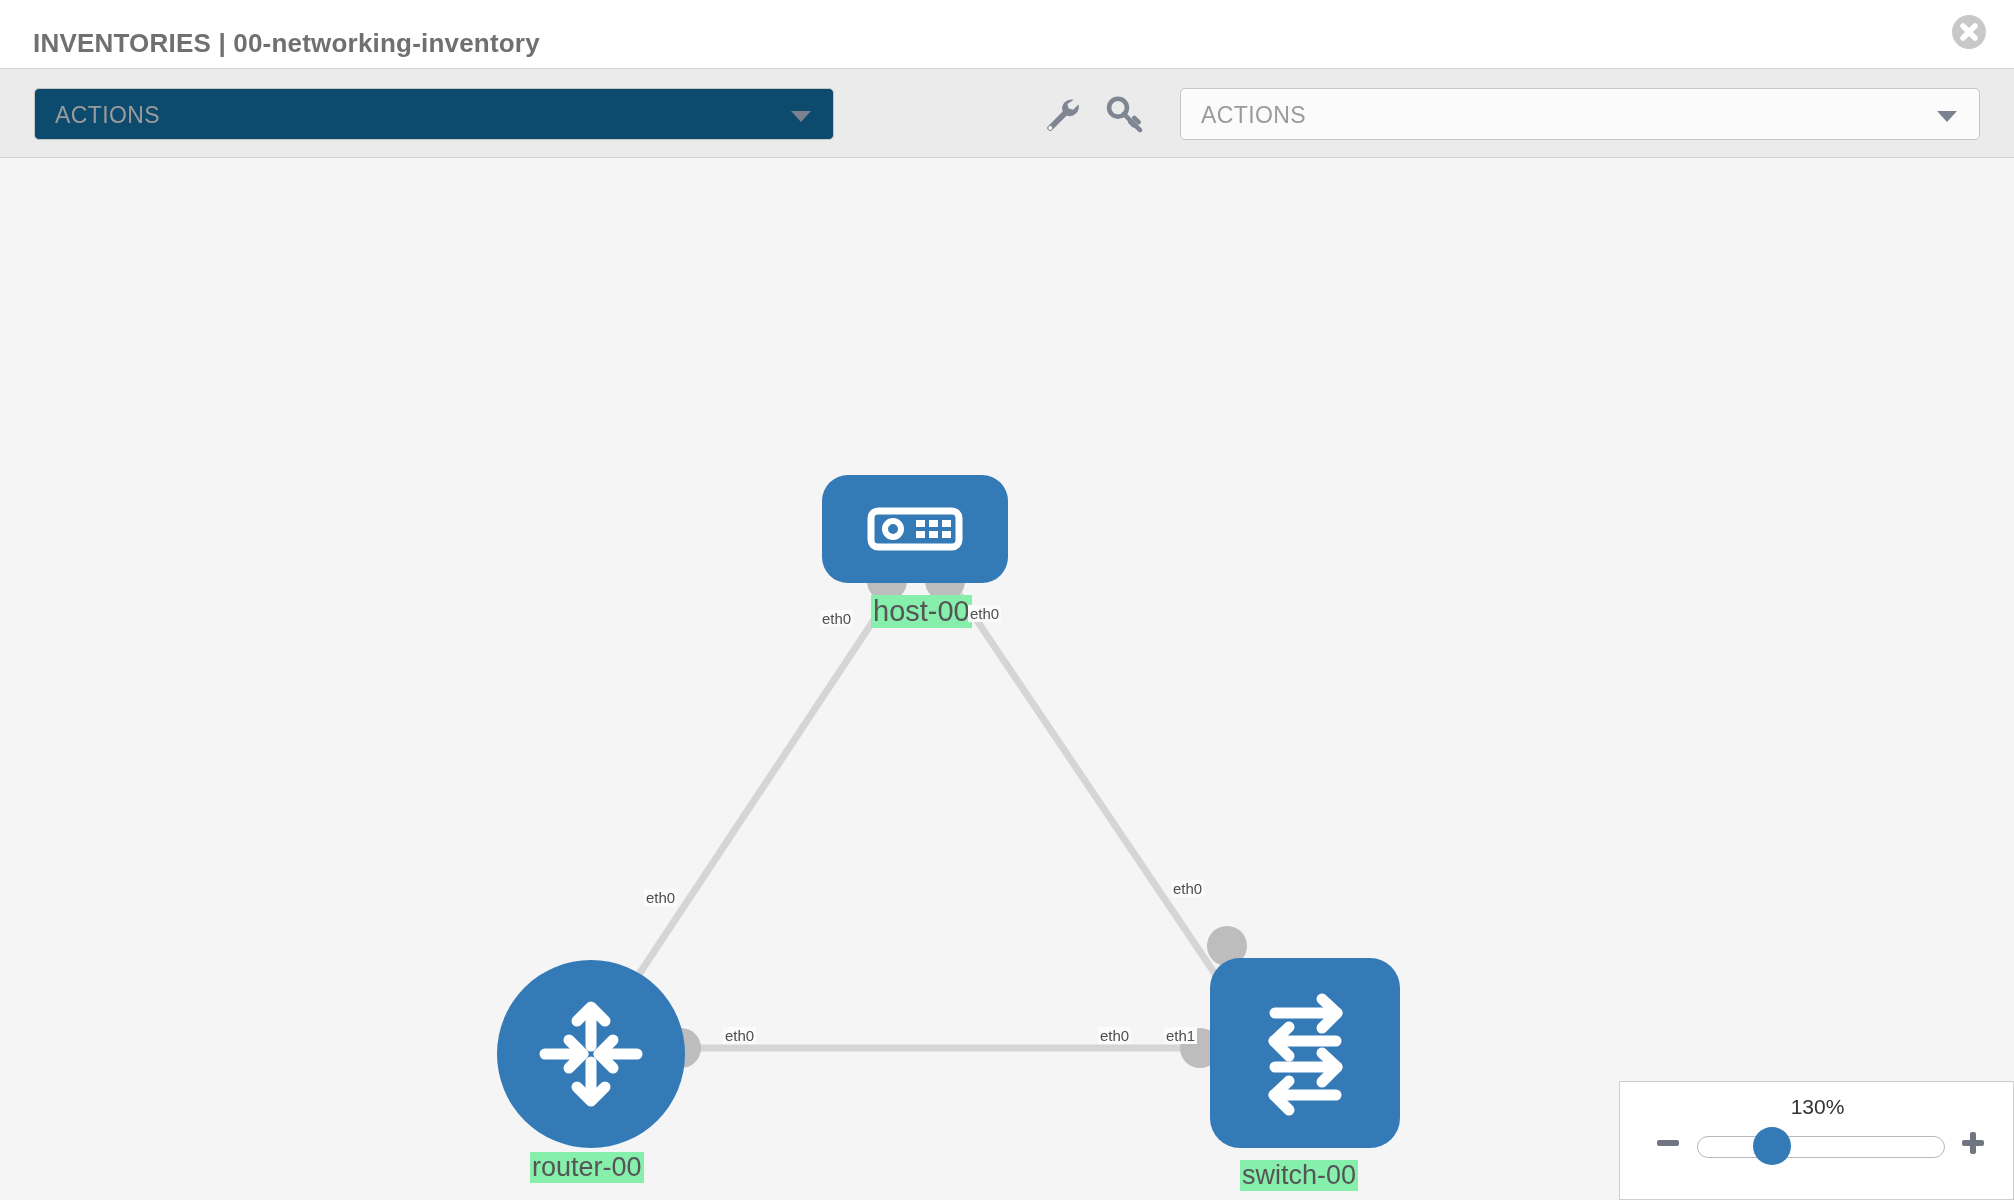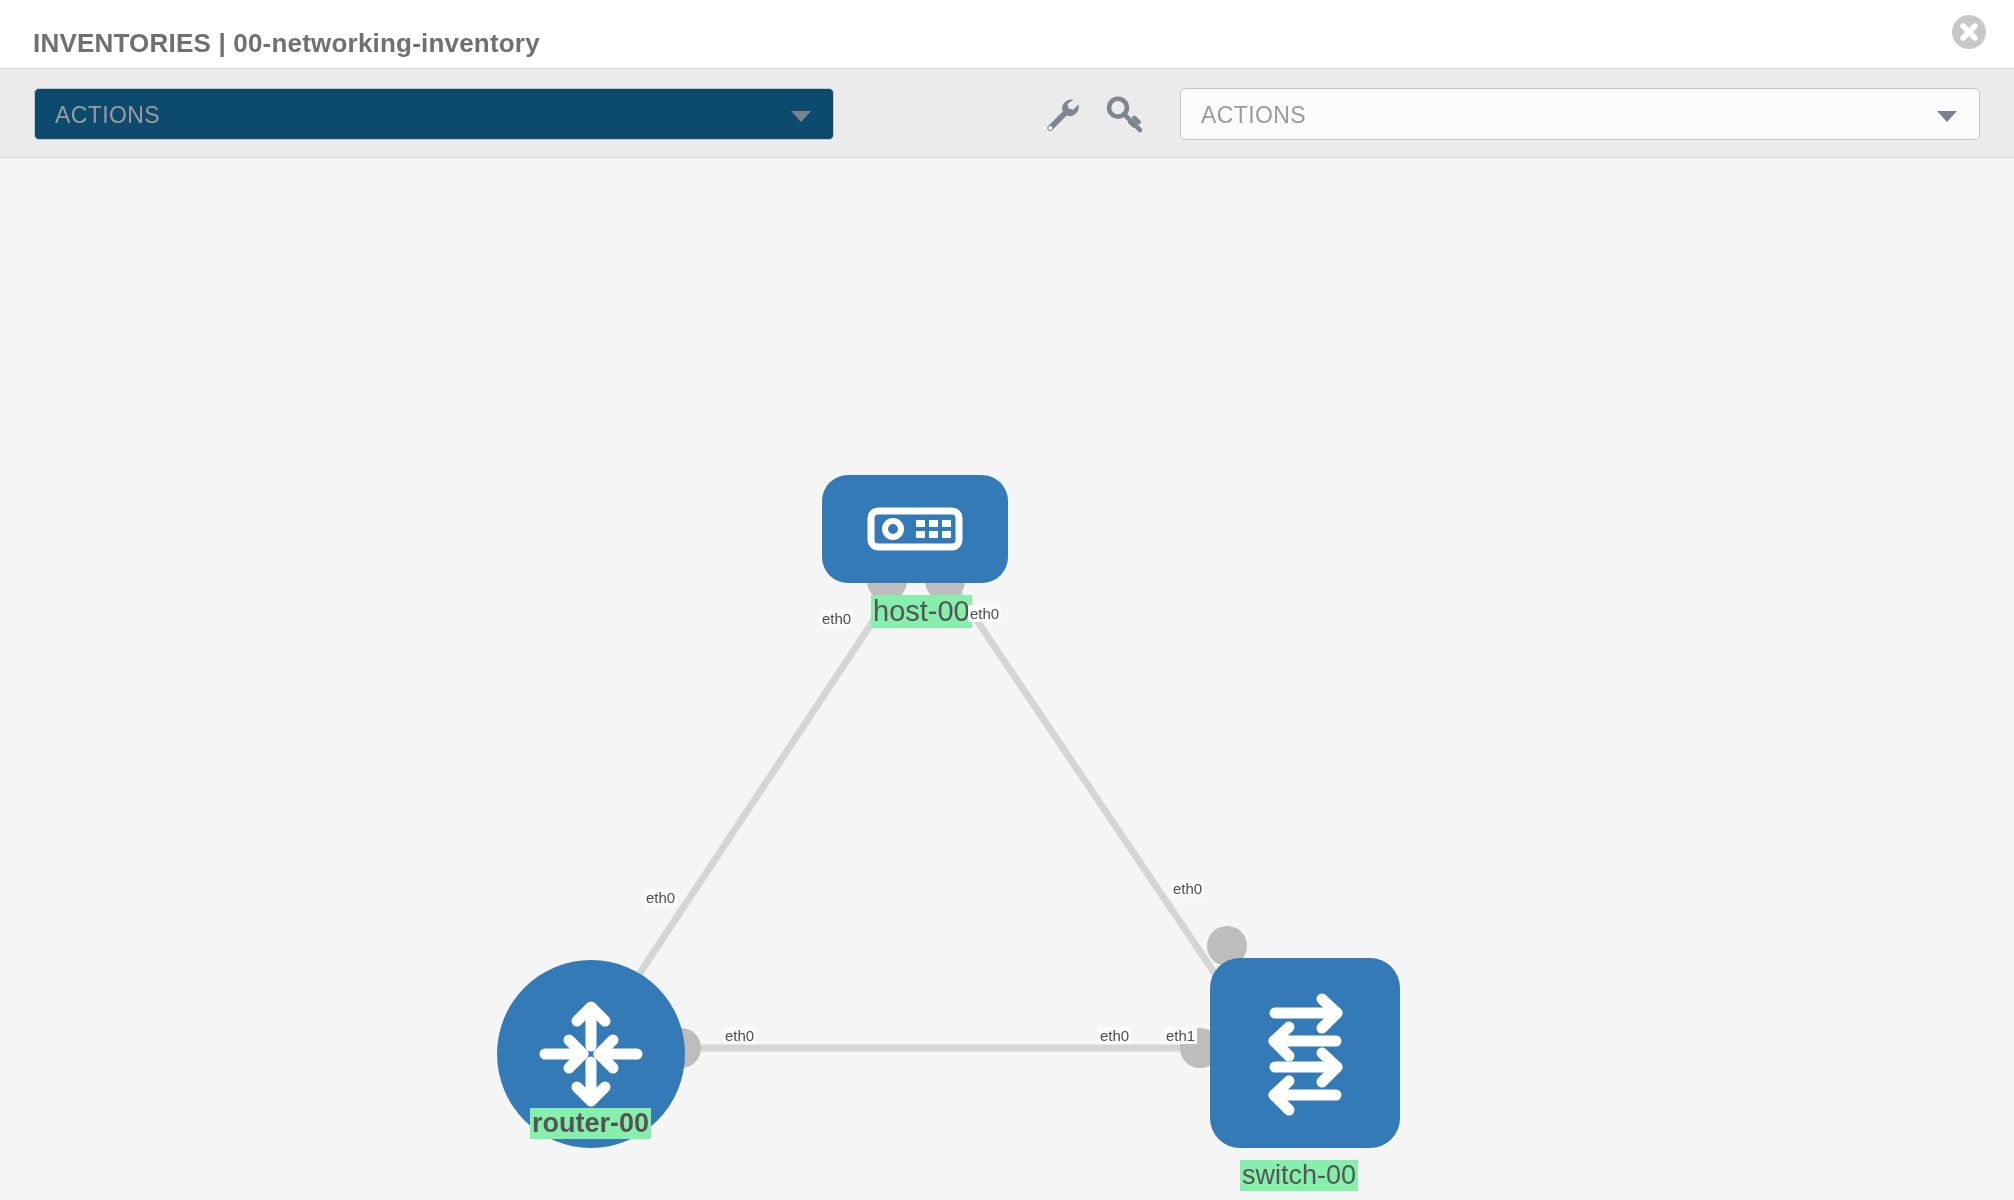--- a/index.html
+++ b/index.html
@@ -229,21 +229,21 @@
             <path d="M46 93 L60 107 L74 93"></path>
 
             <path d="M14 60 L52 60"></path>
             <path d="M38 46 L52 60 L38 74"></path>
 
             <path d="M106 60 L68 60"></path>
             <path d="M82 46 L68 60 L82 74"></path>
           </g>
         </svg>
       </div>
-      <div class="node-label" style="left:530px; top:950px;font-weight:bold;">router-00</div>
+      <div class="node-label" style="left:530px; top:994px;">router-00</div>
     </div>
 
     <div class="node">
       <div class="node-shape" style="left:1210px; top:800px; width:190px; height:190px; border-radius:30px;">
         <svg width="125" height="125" viewBox="0 0 125 125">
           <g stroke="#ffffff" stroke-width="11" stroke-linecap="round" stroke-linejoin="round" fill="none">
 
             <path d="M32 22 L94 22"></path>
             <path d="M79 8 L94 22 L79 37"></path>
 
@@ -264,14 +264,30 @@
     <div class="edge-label" style="left:820px; top:452px;">eth0</div>
     <div class="edge-label" style="left:968px; top:447px;">eth0</div>
     <div class="edge-label" style="left:644px; top:731px;">eth0</div>
     <div class="edge-label" style="left:1171px; top:722px;">eth0</div>
     <div class="edge-label" style="left:723px; top:869px;">eth0</div>
     <div class="edge-label" style="left:1098px; top:869px;">eth0</div>
     <div class="edge-label" style="left:1164px; top:869px;">eth1</div>
 
   </div>
 
+  <div class="zoom-panel">
+    <div class="zoom-value">130%</div>
+    <div class="zoom-minus">
+      <svg width="26" height="26" viewBox="0 0 26 26">
+        <rect x="2" y="10" width="22" height="6" rx="2" fill="#6f7681"></rect>
+      </svg>
+    </div>
+    <div class="zoom-track"></div>
+    <div class="zoom-thumb"></div>
+    <div class="zoom-plus">
+      <svg width="26" height="26" viewBox="0 0 26 26">
+        <rect x="2" y="10" width="22" height="6" rx="2" fill="#6f7681"></rect>
+        <rect x="10" y="2" width="6" height="22" rx="2" fill="#6f7681"></rect>
+      </svg>
+    </div>
+  </div>
 
 </div>
 
 </body></html>

